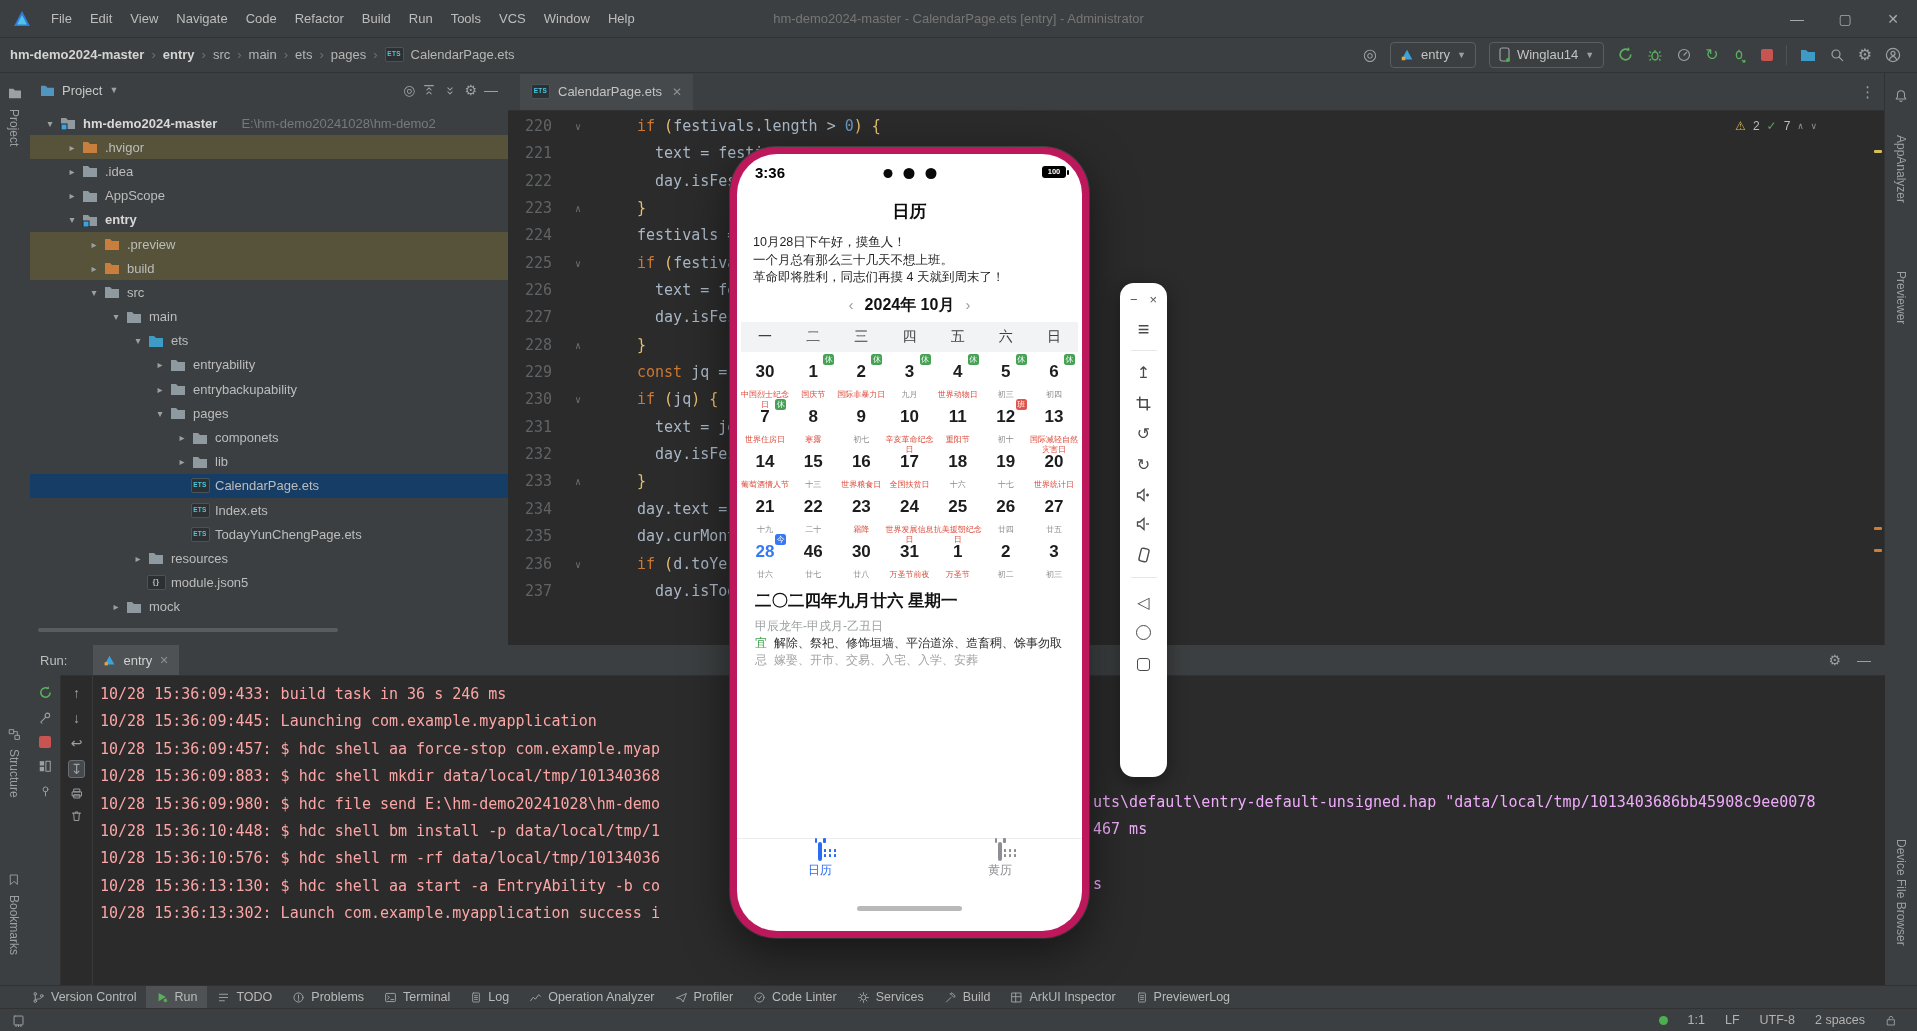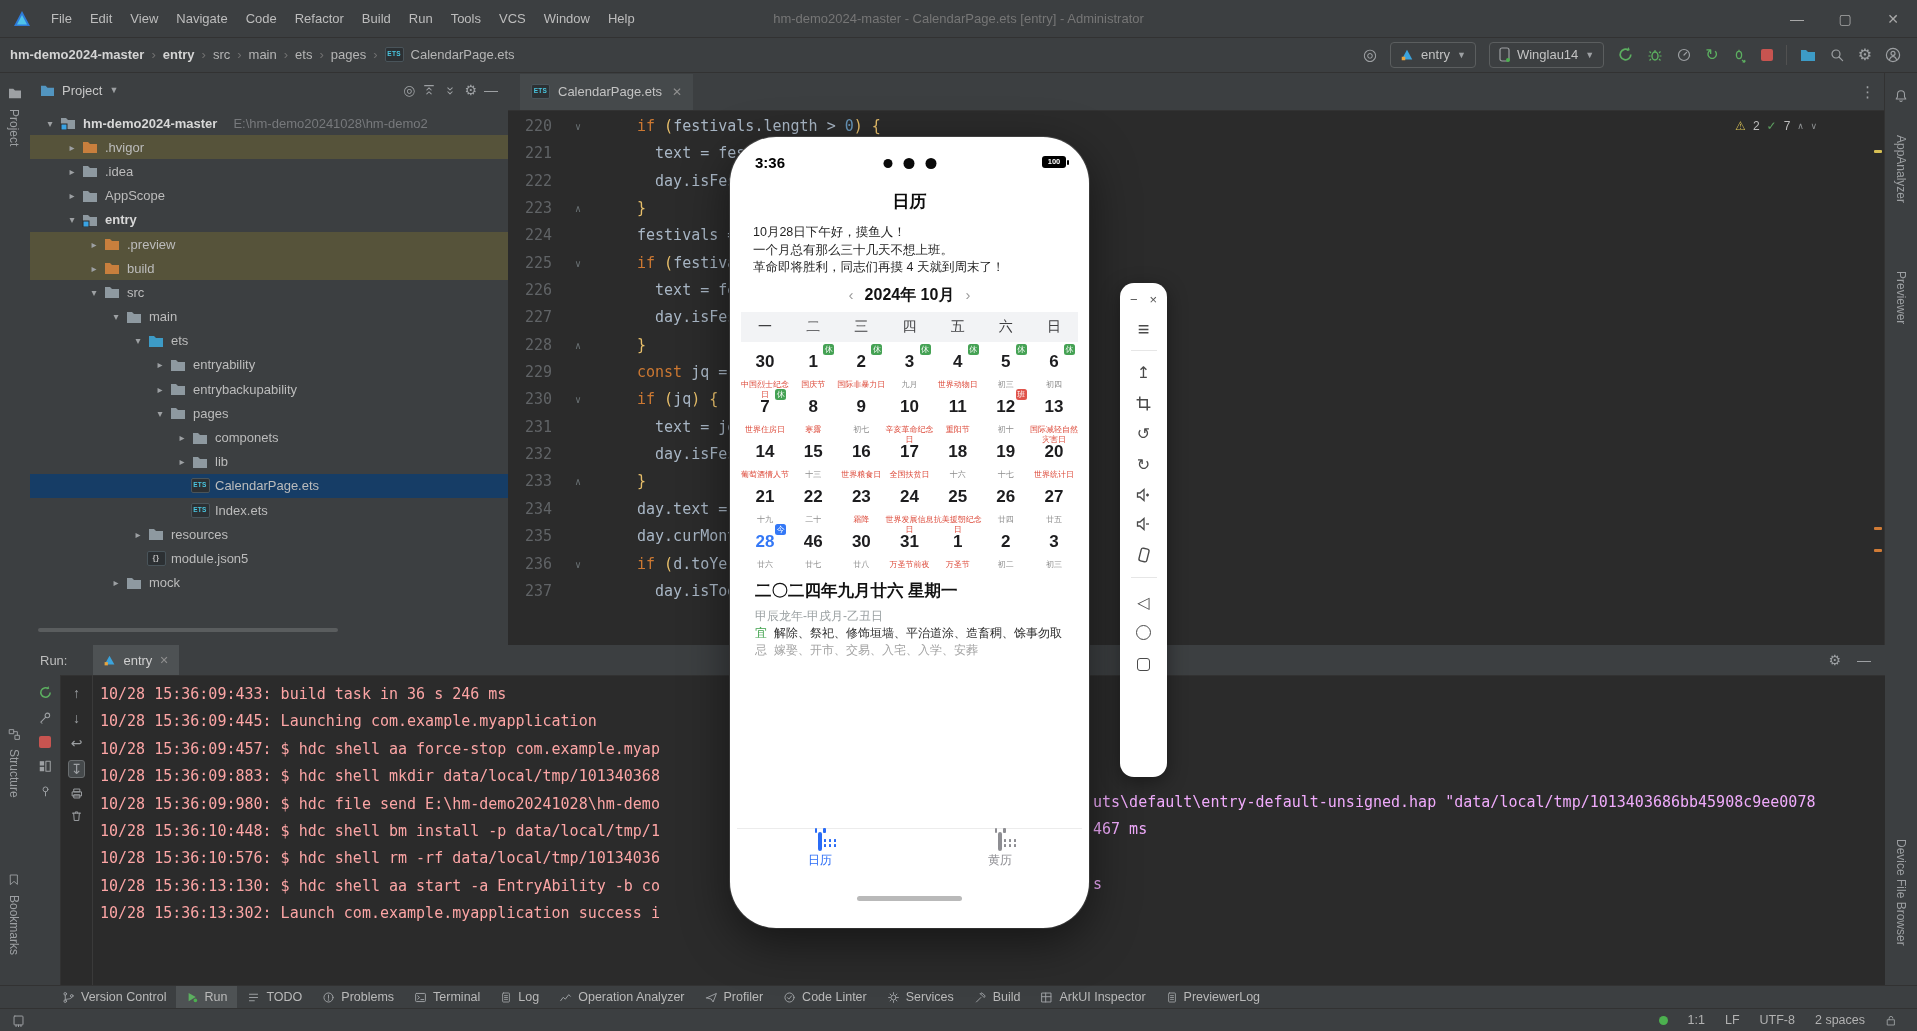--- a/index.html
+++ b/index.html
@@ -41,21 +41,21 @@
   .phead .sp{flex:1}
   .ptitle{color:#c7c7c7}
   .tree{position:absolute;left:0;top:38px;right:0}
   .trow{height:24.2px;display:flex;align-items:center;white-space:nowrap}
   .trow.mark{background:#56533a}
   .trow.sel{background:#163d66}
   .tchev{width:16px;text-align:center;color:#9da0a3;font-size:10px;flex:none}
   .ticon{width:20px;flex:none;display:flex;justify-content:center}
   .tlabel{margin-left:5px;color:#bcbcbc}
   .tlabel.b{font-weight:bold;color:#d8d8d8}
-  .textra{margin-left:16px;color:#77797c}
+  .textra{margin-left:24px;color:#77797c}
   .fico{display:inline-block;width:17px;height:13px;background:#2c3033;border:1px solid #49545a;border-radius:2px;
         color:#49c6e0;font-size:6.5px;font-weight:bold;line-height:12px;text-align:center;letter-spacing:.3px}
   .fico.json{color:#b8b8b8;font-size:8px}
   .hscroll{position:absolute;left:8px;bottom:13px;width:300px;height:4px;background:#5a5d5e;border-radius:2px}
 
   
   .editor{position:absolute;left:508px;top:73px;width:1377px;height:572px;background:#2b2b2b}
   .tabbar{height:37px;background:#3c3f41;border-bottom:1px solid #323232;display:flex;align-items:center}
   .etab{margin-left:12px;height:36px;display:flex;align-items:center;gap:8px;background:#45494b;padding:0 11px;color:#c3c3c3}
   .etab .x{color:#8f8f8f;font-size:12px;margin-left:2px}
@@ -89,31 +89,31 @@
   .rtools2{position:absolute;left:31px;top:30px;width:31px;bottom:0;border-right:1px solid #3a3a3a;
            display:flex;flex-direction:column;align-items:center;padding-top:10px;gap:9px}
   .cic{color:#9da0a3;font-size:14px;line-height:16px}
   .boxsel{border:1px solid #6a6e70;background:#45494b;border-radius:3px;padding:0 2px}
   .logs{position:absolute;left:70px;top:36px;font-family:"DejaVu Sans Mono","Liberation Mono",monospace;
         font-size:15px;line-height:27.4px;color:#fca5a5;white-space:pre}
   .frag{position:absolute;font-family:"DejaVu Sans Mono","Liberation Mono",monospace;font-size:15px;color:#f0abfc;white-space:pre}
 
   
   .bottombar{position:absolute;left:0;top:985px;width:100%;height:23px;background:#3c3f41;border-top:1px solid #323232;
-             display:flex;align-items:flex-end;padding-left:52px;box-sizing:border-box}
+             display:flex;align-items:flex-end;padding-left:22px;box-sizing:border-box}
   .btab{display:flex;align-items:center;gap:6px;height:100%;padding:0 10px;color:#b9b9b9;font-size:12.5px;white-space:nowrap}
   .btab.active{background:#4e5254}
   .watermark{position:absolute;right:12px;top:971px;font-size:25px;font-weight:bold;color:#f2f2f2;z-index:45;letter-spacing:1px}
   .statusbar{position:absolute;left:0;top:1008px;width:100%;height:23px;background:#3c3f41;border-top:1px solid #323232;
              display:flex;align-items:center;padding:0 12px;box-sizing:border-box;color:#b2b2b2;font-size:12.5px}
   .sstats{margin-left:auto;display:flex;align-items:center;gap:20px;margin-right:8px}
   .gdot{width:9px;height:9px;border-radius:50%;background:#4cb04f}
 
   
-  .phone{position:absolute;left:730px;top:137px;width:359px;height:791px;background:#ffffff;border-radius:46px;
+  .phone{position:absolute;left:730px;top:147px;width:359px;height:791px;background:#be185d;border-radius:46px;
          box-shadow:0 14px 46px rgba(0,0,0,.5), 0 0 0 1px #4a4a4a;z-index:30}
   .screen{position:absolute;inset:7px;background:#fff;border-radius:40px;overflow:hidden;color:#1d1d1f}
   .p-time{position:absolute;left:18px;top:10px;font-size:15px;font-weight:bold;color:#000}
   .p-cam{position:absolute;left:50%;top:14px;transform:translateX(-50%);display:flex;gap:11px;align-items:center}
   .cam{background:#0a0a0a;border-radius:50%}
   .batt{position:absolute;right:16px;top:12px;width:24px;height:12px;background:#000;border-radius:3px;
         color:#fff;font-size:7.5px;line-height:12px;text-align:center;font-weight:bold}
   .batt::after{content:"";position:absolute;right:-3px;top:3.5px;width:2px;height:5px;background:#000;border-radius:1px}
   .p-title{position:absolute;top:46px;width:100%;text-align:center;font-size:17px;font-weight:bold;color:#0c0c0c}
   .p-greet{position:absolute;top:80px;left:16px;right:10px;font-size:12.5px;line-height:17.5px;color:#1f1f1f}
@@ -482,20 +482,28 @@
 
   </div>
         <div class="trow " style="padding-left:144px">
     <span class="tchev"></span>
     <span class="ticon">
             <span class="fico">ETS</span>
           </span>
     <span class="tlabel ">Index.ets</span>
 
   </div>
+        <div class="trow " style="padding-left:144px">
+    <span class="tchev"></span>
+    <span class="ticon">
+            <span class="fico">ETS</span>
+          </span>
+    <span class="tlabel ">TodayYunChengPage.ets</span>
+
+  </div>
         <div class="trow " style="padding-left:100px">
     <span class="tchev">▸</span>
     <span class="ticon">
             <svg width="16" height="14" viewBox="0 0 16 14">
               <path d="M1 2h5l2 2h7v9H1z" fill="#8e99a0"></path>
             </svg>
           </span>
     <span class="tlabel ">resources</span>
 
   </div>

